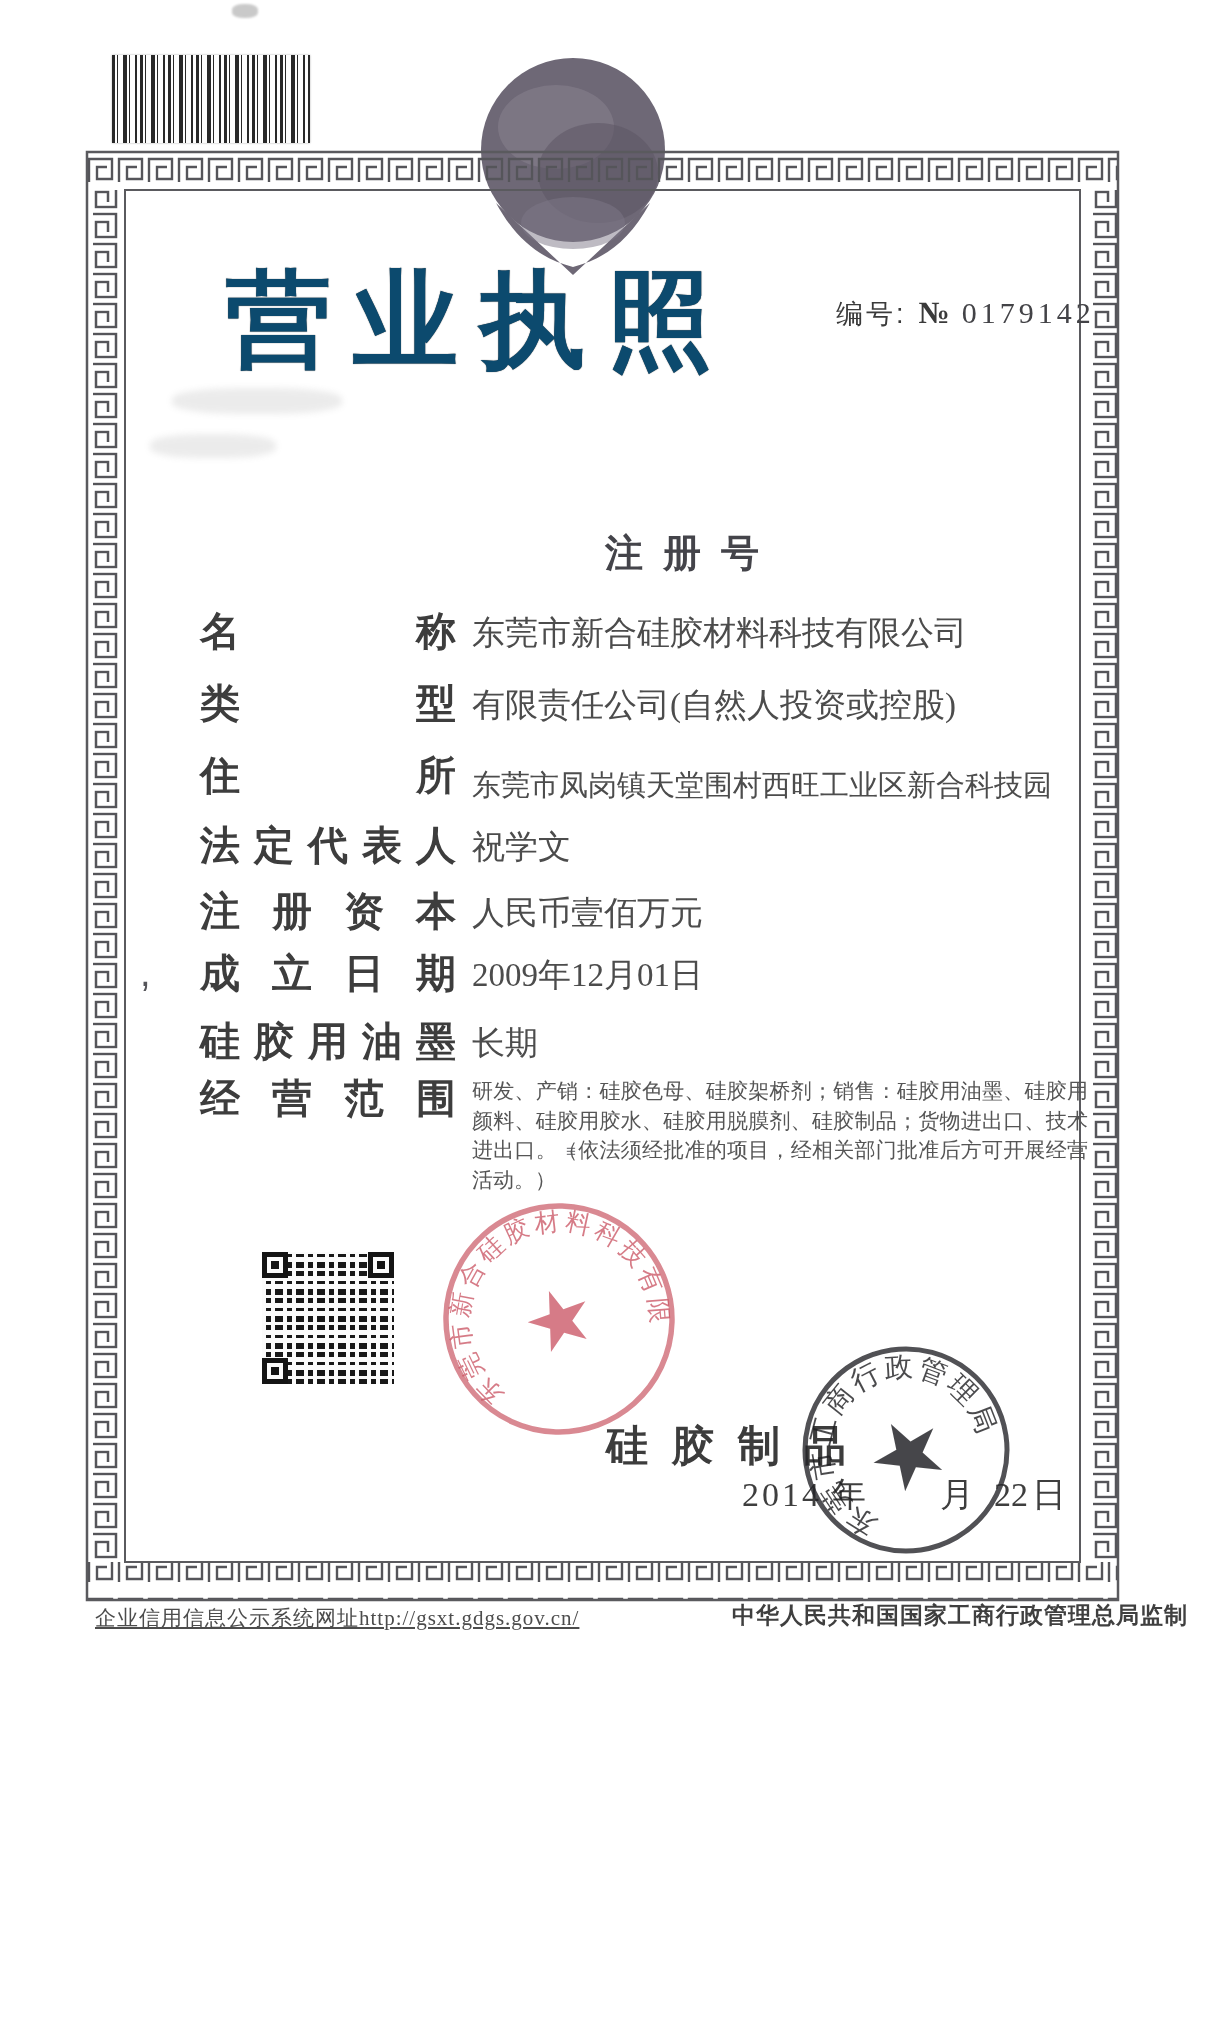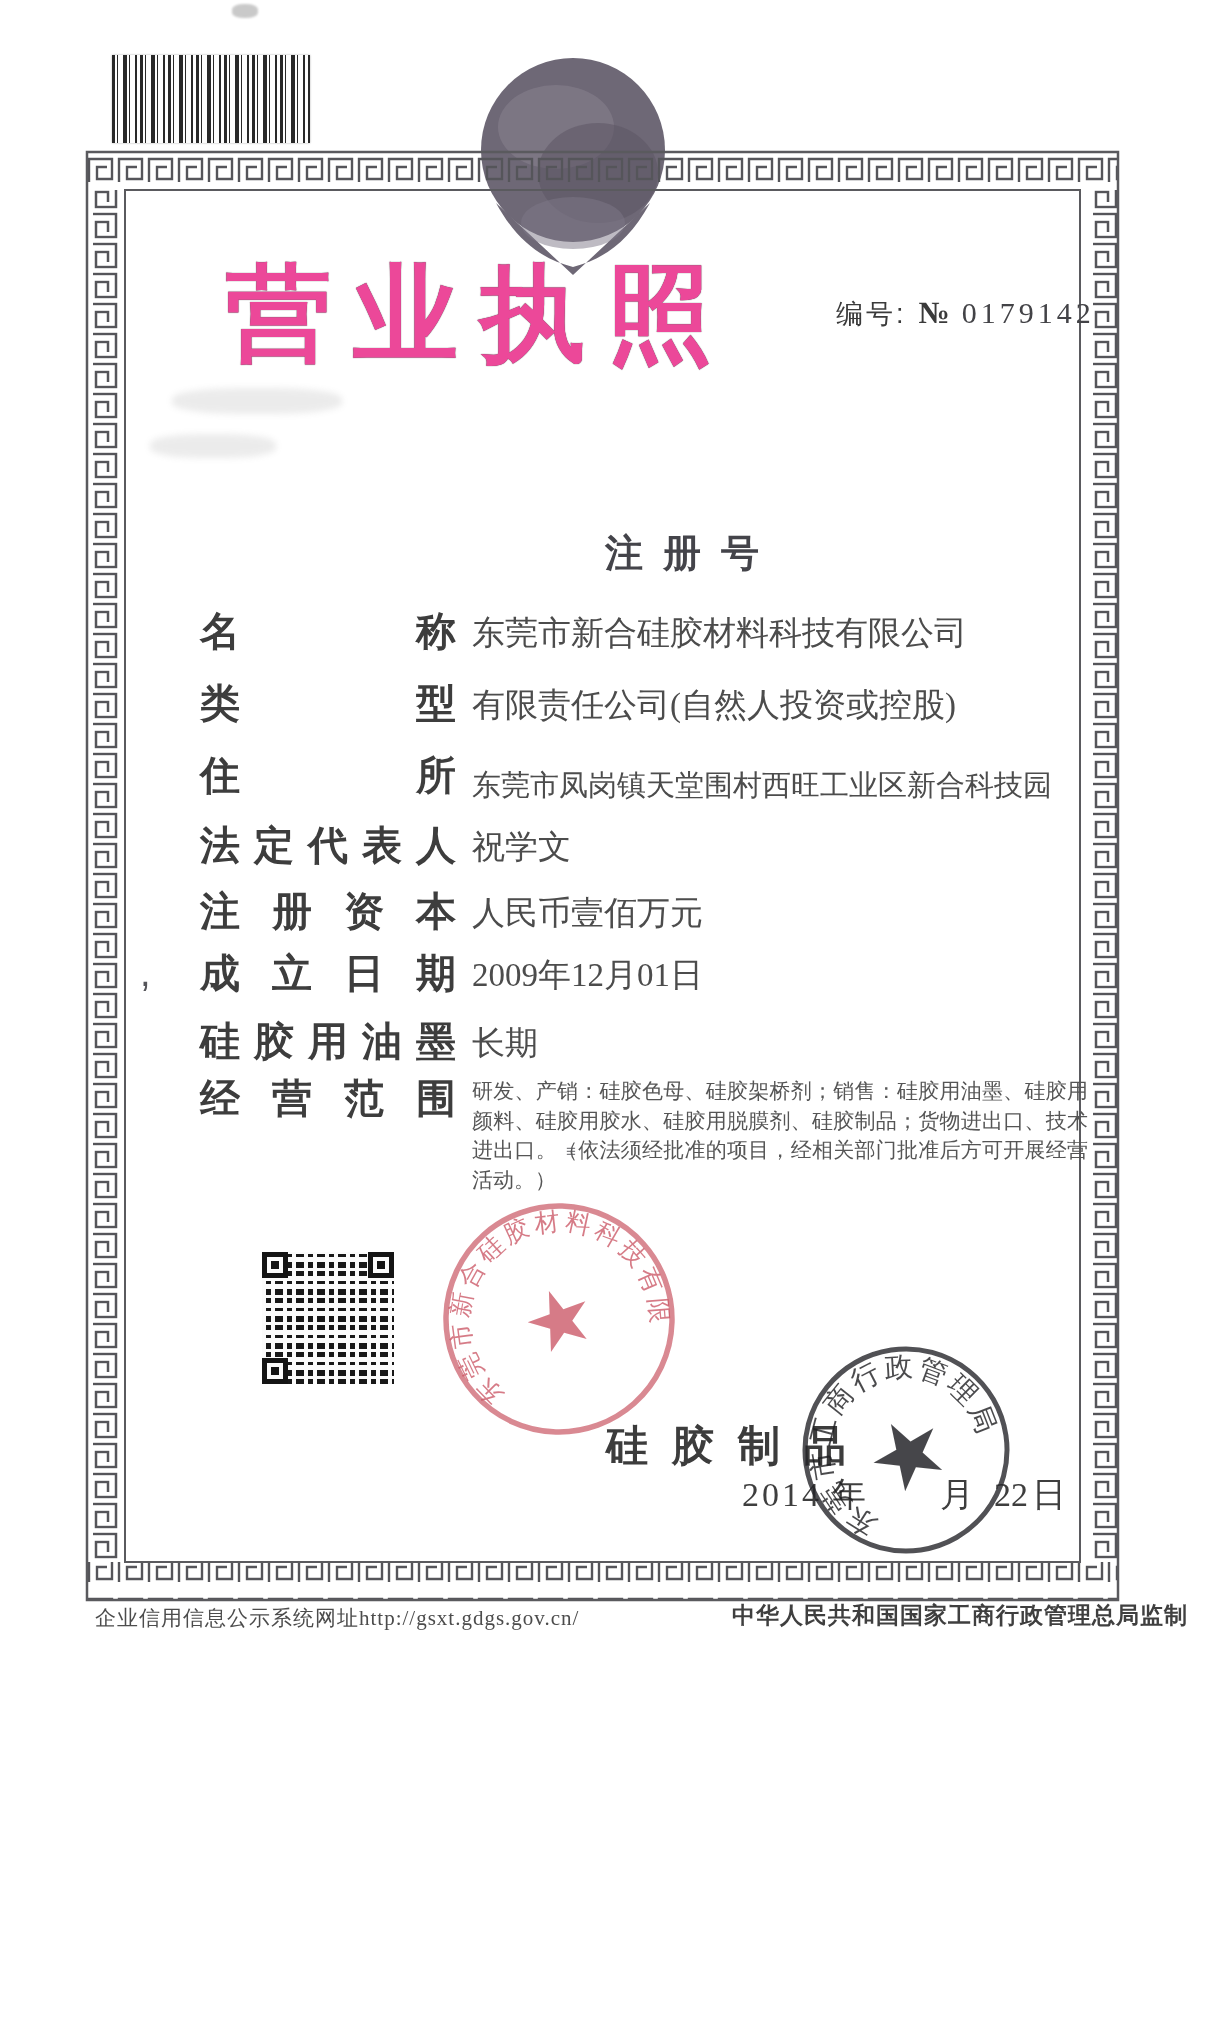--- a/index.html
+++ b/index.html
@@ -21,21 +21,21 @@
     box-shadow:0 0 2px rgba(0,0,0,.35);
     opacity:.92;
   }
   
   .serial{left:836px;top:252px;display:flex;align-items:baseline;gap:12px;color:#3a3a3a;}
   .serial .lab{font-size:27px;letter-spacing:3px;}
   .serial .numark{font-family:"Liberation Serif",serif;font-weight:bold;font-size:31px;}
   .serial .num{font-family:"Liberation Serif",serif;font-size:30px;letter-spacing:4px;color:#434347;margin-top:44px;}
   
   .title{
-    left:226px;top:254px;font-size:105px;font-weight:900;color:#ec4899;
+    left:226px;top:260px;font-size:105px;font-weight:900;color:#0c4a6e;
     letter-spacing:22px;line-height:1.15;white-space:nowrap;
     text-shadow:0 0 1px #2d2d2d;
   }
   
   .regline{left:605px;top:528px;display:flex;align-items:baseline;}
   .regline .lab{font-size:38px;color:#44444a;letter-spacing:20px;font-weight:bold;}
   .regline .num{font-family:"Liberation Serif",serif;font-size:38px;color:#45454f;}
   
   .row{position:absolute;left:200px;width:890px;}
   .flabel{
@@ -69,21 +69,21 @@
   .dateline .u1{margin-left:10px;}
   .dateline .u2{margin-left:74px;}
   .dateline .dy{margin-left:20px;font-family:Liberation Serif, serif;}
   .dateline .u3{margin-left:4px;}
   
   .seal{pointer-events:none;}
   .seal.red{left:433px;top:1193px;transform:rotate(-20deg);opacity:.85;}
   .seal.black{left:793px;top:1337px;transform:rotate(-30deg);opacity:.93;}
   svg text{font-family:"Liberation Sans",sans-serif;}
   
-  .footer-left{left:95px;top:1604px;font-family:"Liberation Serif",serif;font-size:21px;color:#4c4c4c;letter-spacing:1px;}
+  .footer-left{left:95px;top:1604px;font-family:"Liberation Serif",serif;font-size:21px;color:#4c4c4c;letter-spacing:1px;text-decoration:underline;}
   .footer-right{left:732px;top:1600px;font-size:23px;color:#3f3f3f;font-weight:bold;letter-spacing:1px;}
   
   .smudge{background:#8a8a8a;filter:blur(3px);opacity:.16;border-radius:40%;}
   .mark{color:#55555a;}
 </style>
 </head>
 <body>
 
 <div class="abs barcode"></div>
 

